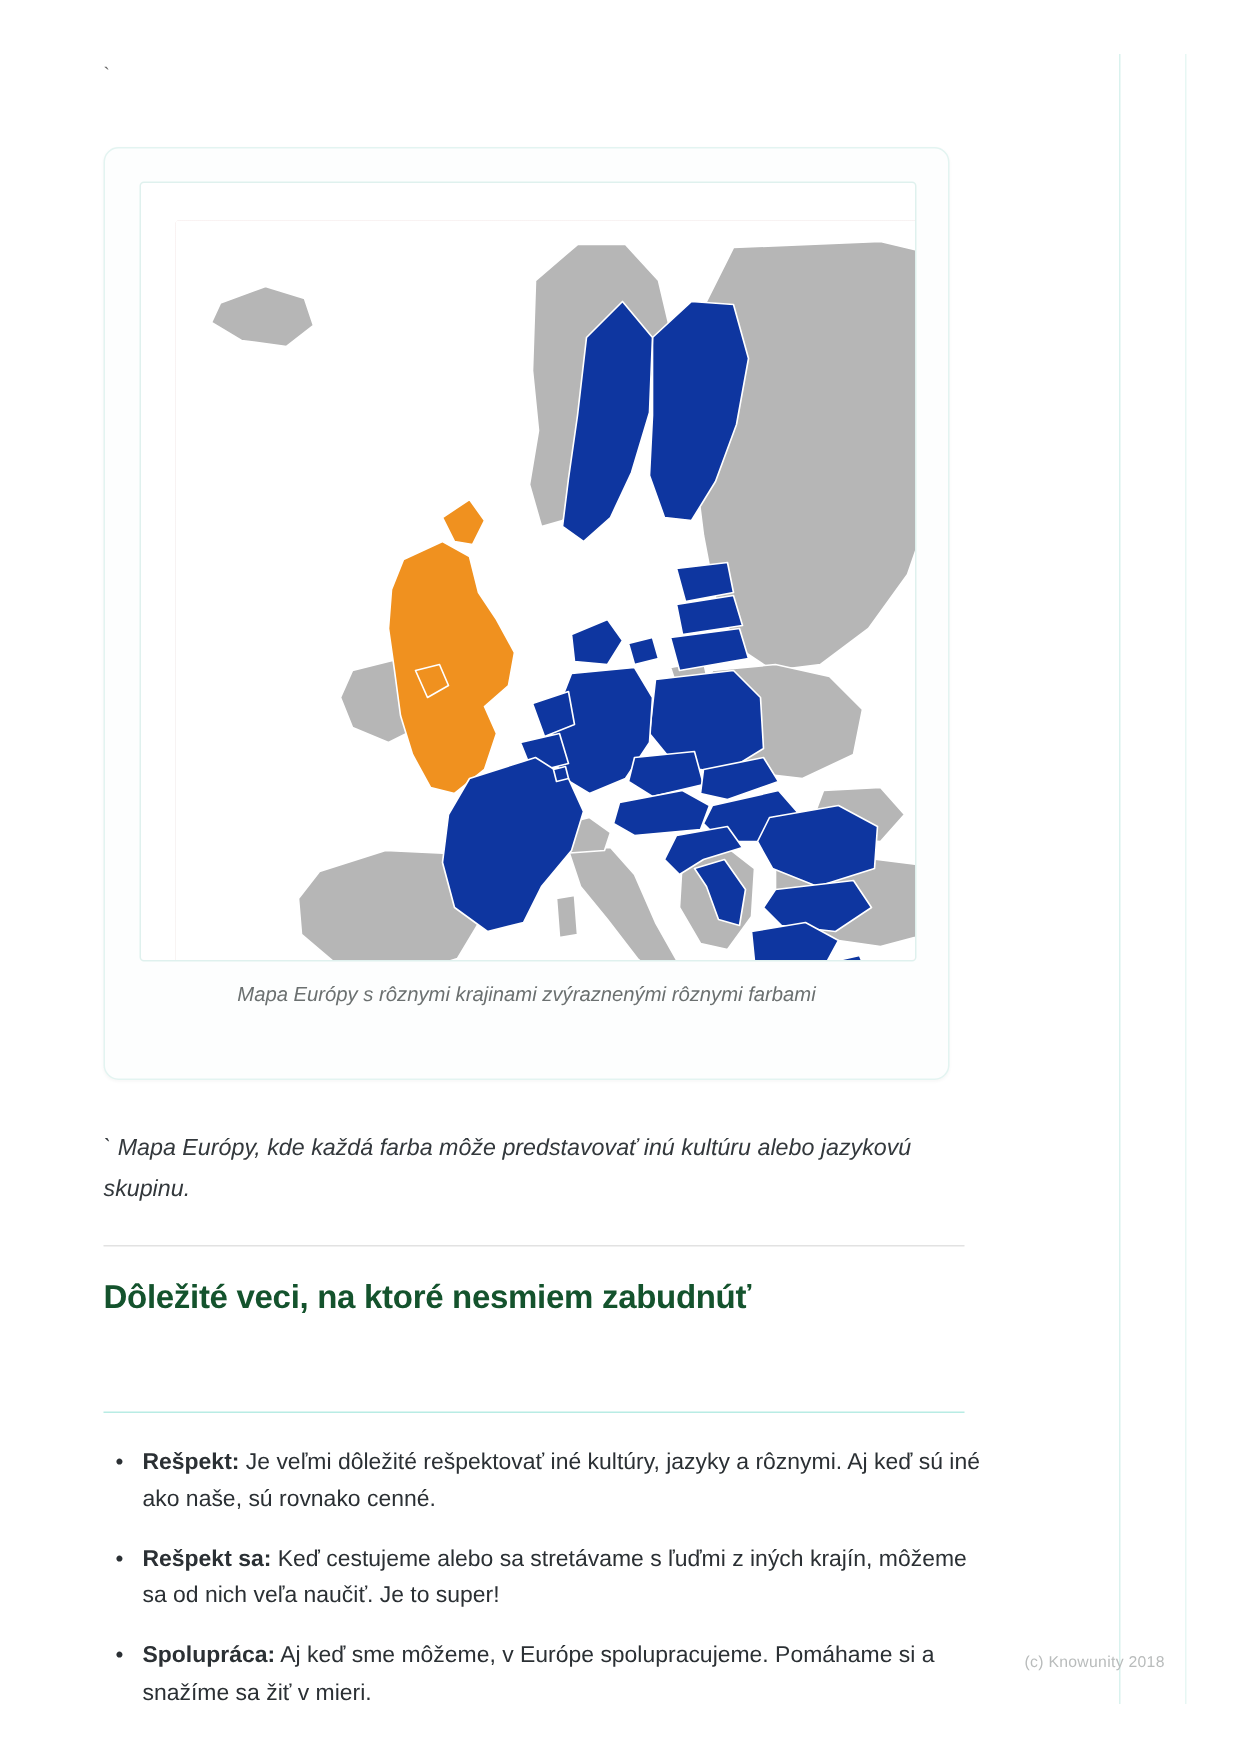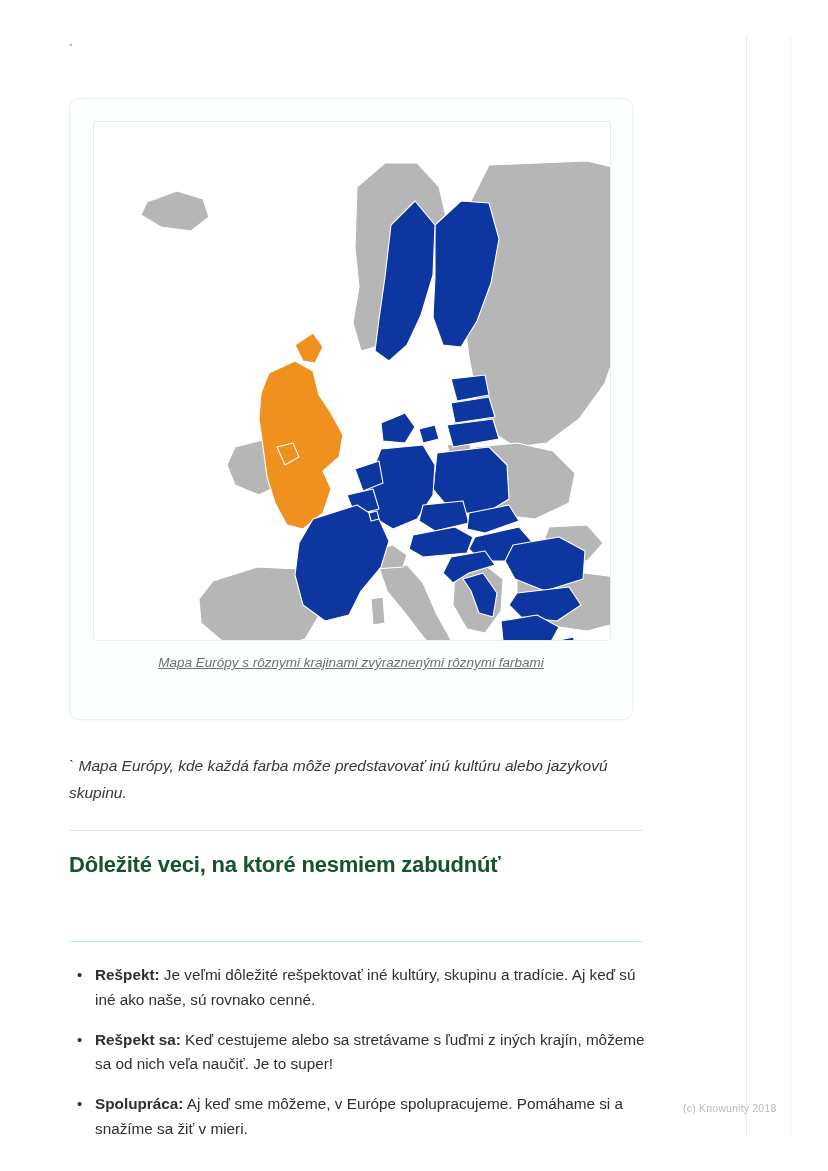--- a/index.html
+++ b/index.html
@@ -84,21 +84,20 @@
   }
   .caption {
     position: absolute;
     left: 0;
     top: 556px;
     width: 100%;
     text-align: center;
     font-size: 13.5px;
     font-style: italic;
     color: #6b7070;
-    text-decoration: underline;
   }
 
   
   .cap-para {
     position: absolute;
     left: 69px;
     top: 752px;
     width: 574px;
     font-size: 15.5px;
     font-style: italic;
@@ -283,21 +282,21 @@
     <span>Mapa Európy, kde každá farba môže predstavovať inú kultúru alebo jazykovú skupinu.</span>
   </div>
 
   <div class="hr"></div>
 
   <h2 class="section-title">Dôležité veci, na ktoré nesmiem zabudnúť</h2>
   <div class="title-rule"></div>
 
   <ul class="bullets">
     <li>
-      <span class="lead">Rešpekt:</span><span> Je veľmi dôležité rešpektovať iné kultúry, skupinu a tradície. Aj keď sú iné ako naše, sú rovnako cenné.</span>
+      <span class="lead">Rešpekt:</span><span> Je veľmi dôležité rešpektovať iné kultúry, jazyky a rôznymi. Aj keď sú iné ako naše, sú rovnako cenné.</span>
     </li>
     <li>
       <span class="lead">Rešpekt sa:</span><span> Keď cestujeme alebo sa stretávame s ľuďmi z iných krajín, môžeme sa od nich veľa naučiť. Je to super!</span>
     </li>
     <li>
       <span class="lead">Spolupráca:</span><span> Aj keď sme môžeme, v Európe spolupracujeme. Pomáhame si a snažíme sa žiť v mieri.</span>
     </li>
   </ul>
 
   <div class="footer-note">(c) Knowunity 2018</div>

